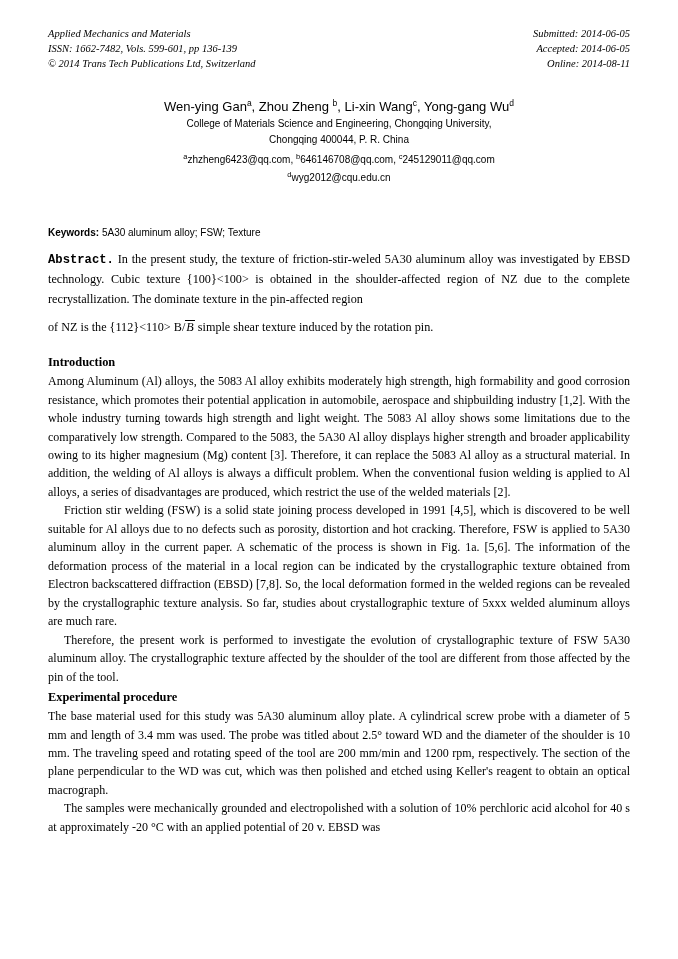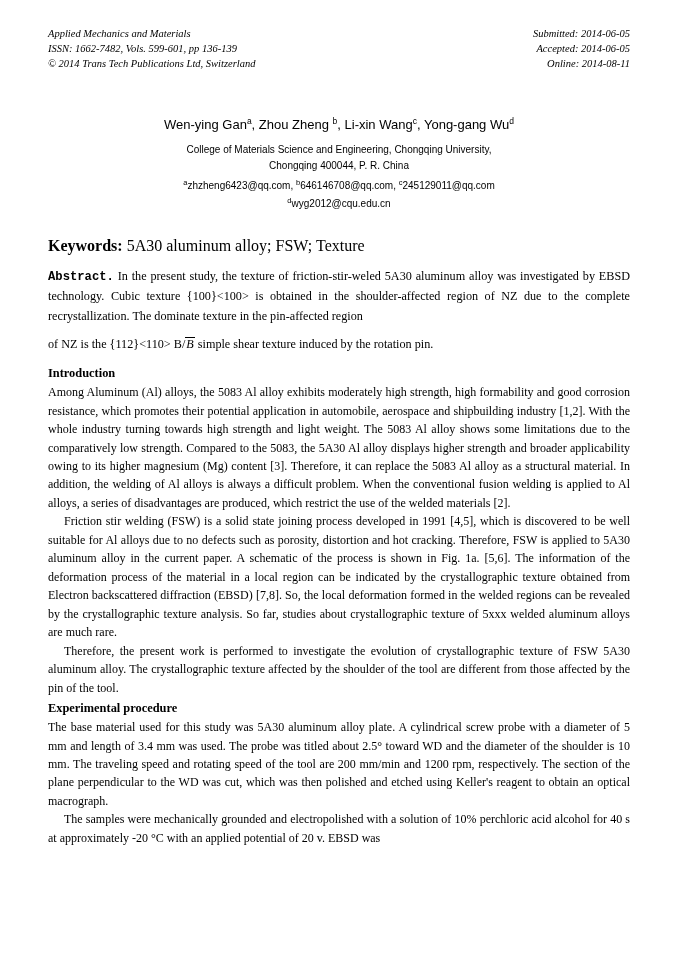--- a/index.html
+++ b/index.html
@@ -21,21 +21,21 @@
   }
 
   
   .header {
     display: flex;
     justify-content: space-between;
     align-items: flex-start;
     font-style: italic;
     font-size: 10.5px;
     line-height: 1.45;
-    margin-bottom: 44px;
+    margin-bottom: 26px;
   }
   .header-left div, .header-right div {
     white-space: nowrap;
   }
   .header-right {
     text-align: right;
   }
 
   
   .title {
@@ -46,21 +46,21 @@
     letter-spacing: 0.1px;
     margin: 0 0 20px 0;
     line-height: 1.3;
   }
 
   
   .authors {
     text-align: center;
     font-family: "Liberation Sans", sans-serif;
     font-size: 13px;
-    margin-bottom: 10px;
+    margin-bottom: 2px;
   }
   .authors sup {
     font-size: 8.5px;
     vertical-align: super;
   }
 
   .affiliation {
     text-align: center;
     font-family: "Liberation Sans", sans-serif;
     font-size: 10px;
@@ -73,23 +73,23 @@
     font-size: 10px;
     line-height: 1.65;
   }
   .emails sup {
     font-size: 7.5px;
     vertical-align: super;
   }
 
   
   .keywords {
-    margin-top: 24px;
-    font-family: Liberation Serif, serif;
-    font-size: 16px;
+    margin-top: 40px;
+    font-family: Liberation Sans, sans-serif;
+    font-size: 10px;
   }
   .keywords b { font-weight: bold; }
 
   .abstract {
     margin-top: 12px;
     font-size: 12.2px;
     line-height: 1.62;
     text-align: justify;
   }
   .abstract b { font-weight: bold; font-family: Liberation Mono, monospace; }
@@ -107,21 +107,21 @@
     line-height: 1.05;
   }
   .slashed {
     font-style: italic;
   }
 
   
   .section-head {
     font-weight: bold;
     font-size: 12.4px;
-    margin-top: 10px;
+    margin-top: 16px;
     margin-bottom: 2px;
   }
   .section-head.tight {
     margin-top: 4px;
   }
   p.body {
     margin: 0;
     font-size: 12px;
     line-height: 1.54;
     text-align: justify;

